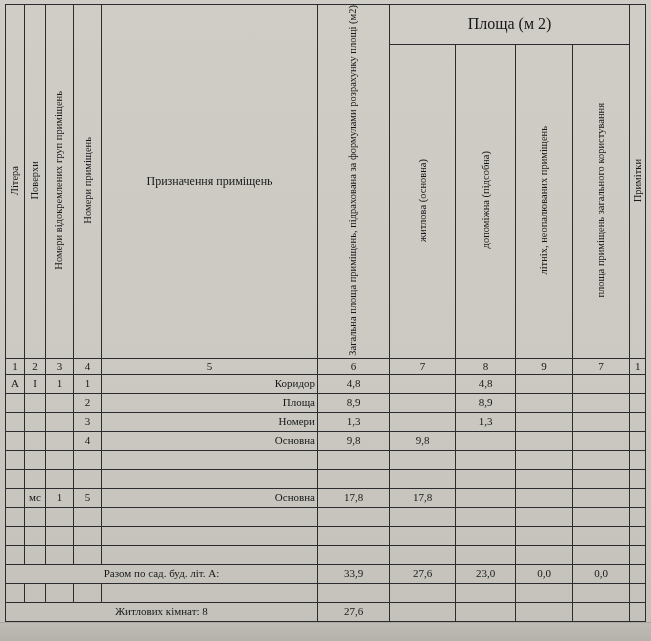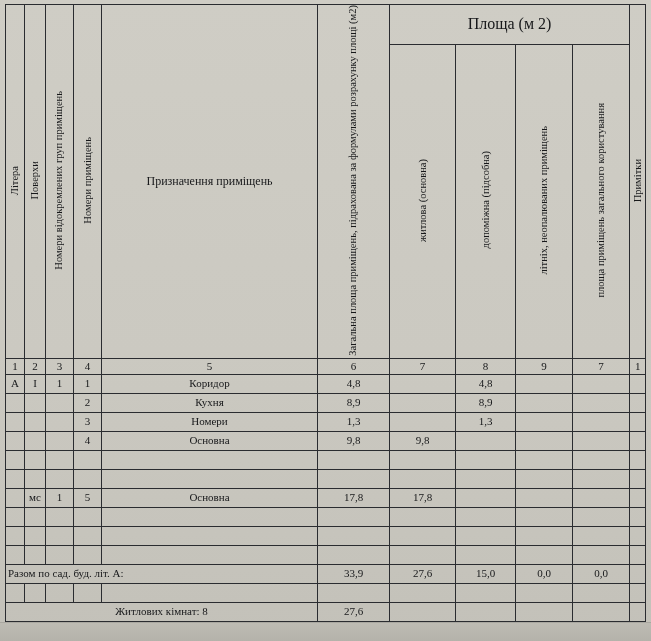--- a/index.html
+++ b/index.html
@@ -63,22 +63,22 @@
   }
   .numrow td {
     text-align: center;
     height: 15px;
     font-size: 11px;
   }
   .datarow td {
     height: 18px;
   }
   .c { text-align: center; }
-  .l { text-align: center; padding-left: 4px; }
-  .sum-label { text-align: left; padding-right: 5px; font-size: 11.5px; }
+  .l { text-align: right; padding-left: 4px; }
+  .sum-label { text-align: center; padding-right: 5px; font-size: 11.5px; }
   .bottom-edge {
     position: absolute;
     left: 0;
     right: 0;
     top: 622px;
     height: 19px;
     background: linear-gradient(180deg, #bdbbb3 0%, #b4b2aa 100%);
     border-top: 1px solid #a9a7a0;
   }
 </style>
@@ -171,21 +171,21 @@
       <td class="c">4,8</td>
       <td class="c"></td>
       <td class="c"></td>
       <td class="c"></td>
     </tr>
     <tr class="datarow">
       <td class="c"></td>
       <td class="c"></td>
       <td class="c"></td>
       <td class="c">2</td>
-      <td class="l">Кухня</td>
+      <td class="l">Площа</td>
       <td class="c">8,9</td>
       <td class="c"></td>
       <td class="c">8,9</td>
       <td class="c"></td>
       <td class="c"></td>
       <td class="c"></td>
     </tr>
     <tr class="datarow">
       <td class="c"></td>
       <td class="c"></td>
@@ -288,21 +288,21 @@
       <td class="c"></td>
       <td class="c"></td>
       <td class="c"></td>
       <td class="c"></td>
     </tr>
 
     <tr class="datarow">
       <td colspan="5" class="sum-label">Разом по сад. буд. літ. А:</td>
       <td class="c">33,9</td>
       <td class="c">27,6</td>
-      <td class="c">15,0</td>
+      <td class="c">23,0</td>
       <td class="c">0,0</td>
       <td class="c">0,0</td>
       <td class="c"></td>
     </tr>
 
     <tr class="datarow">
       <td></td>
           <td></td>
           <td></td>
           <td></td>

